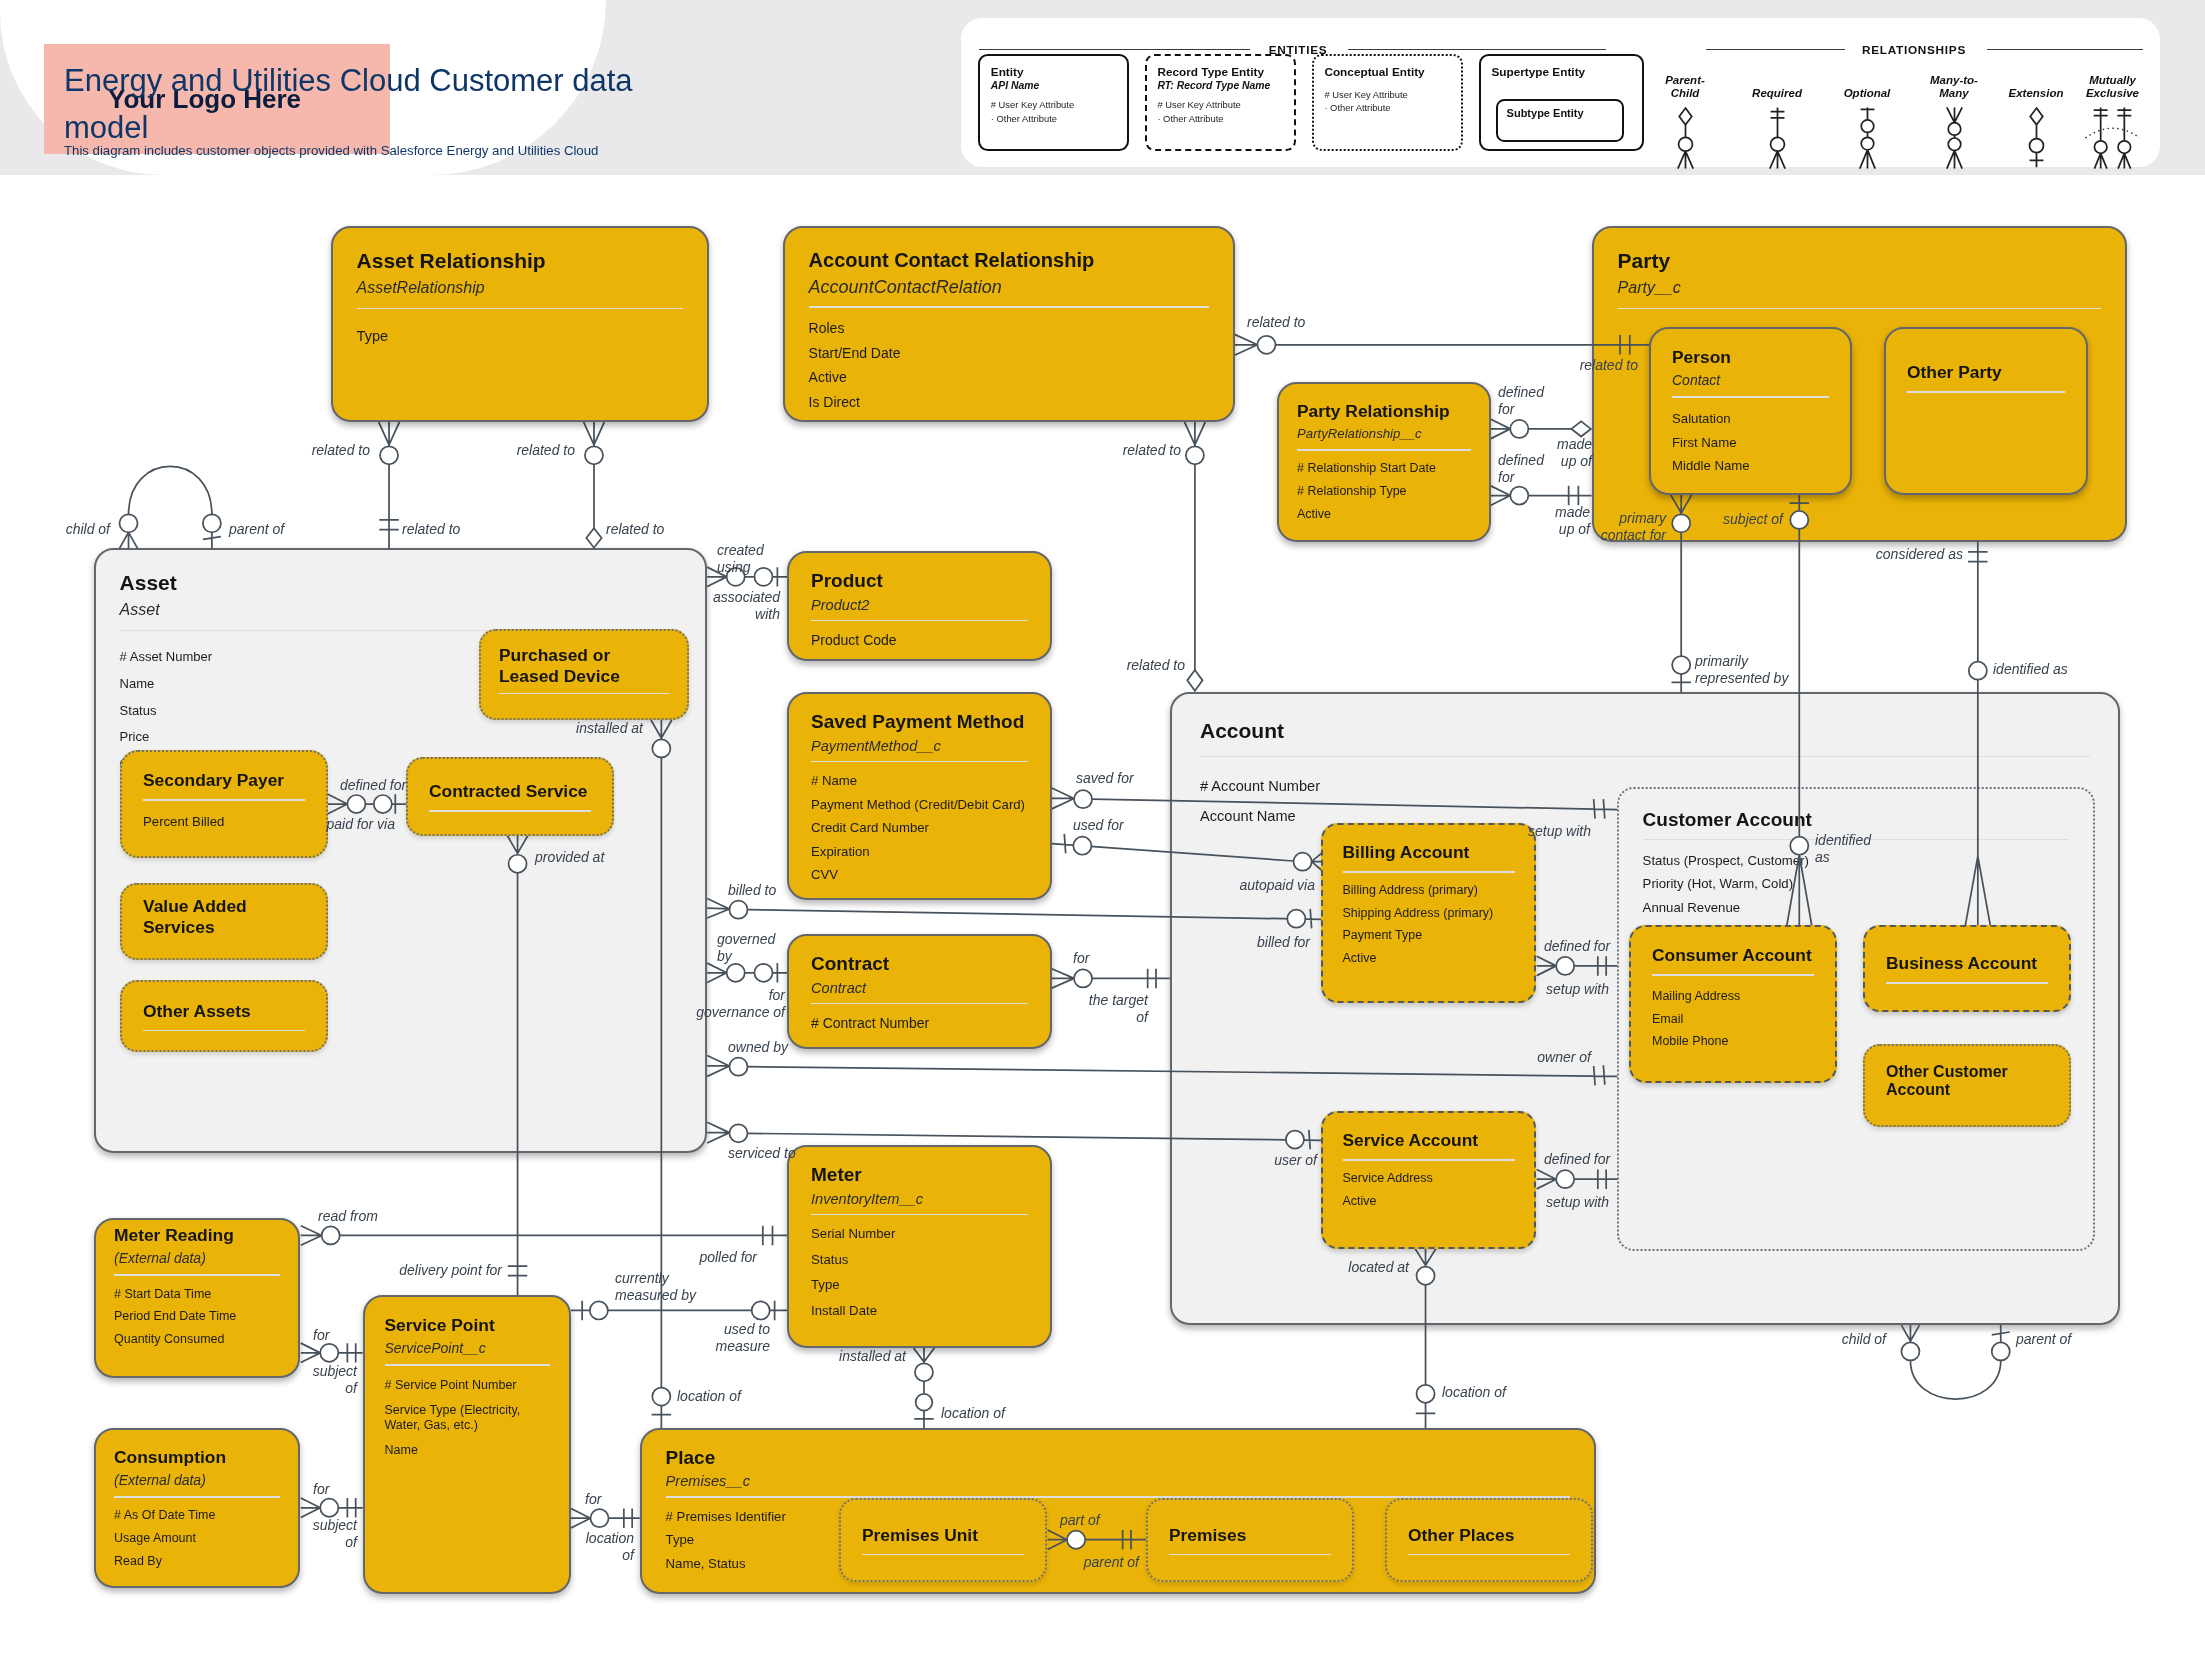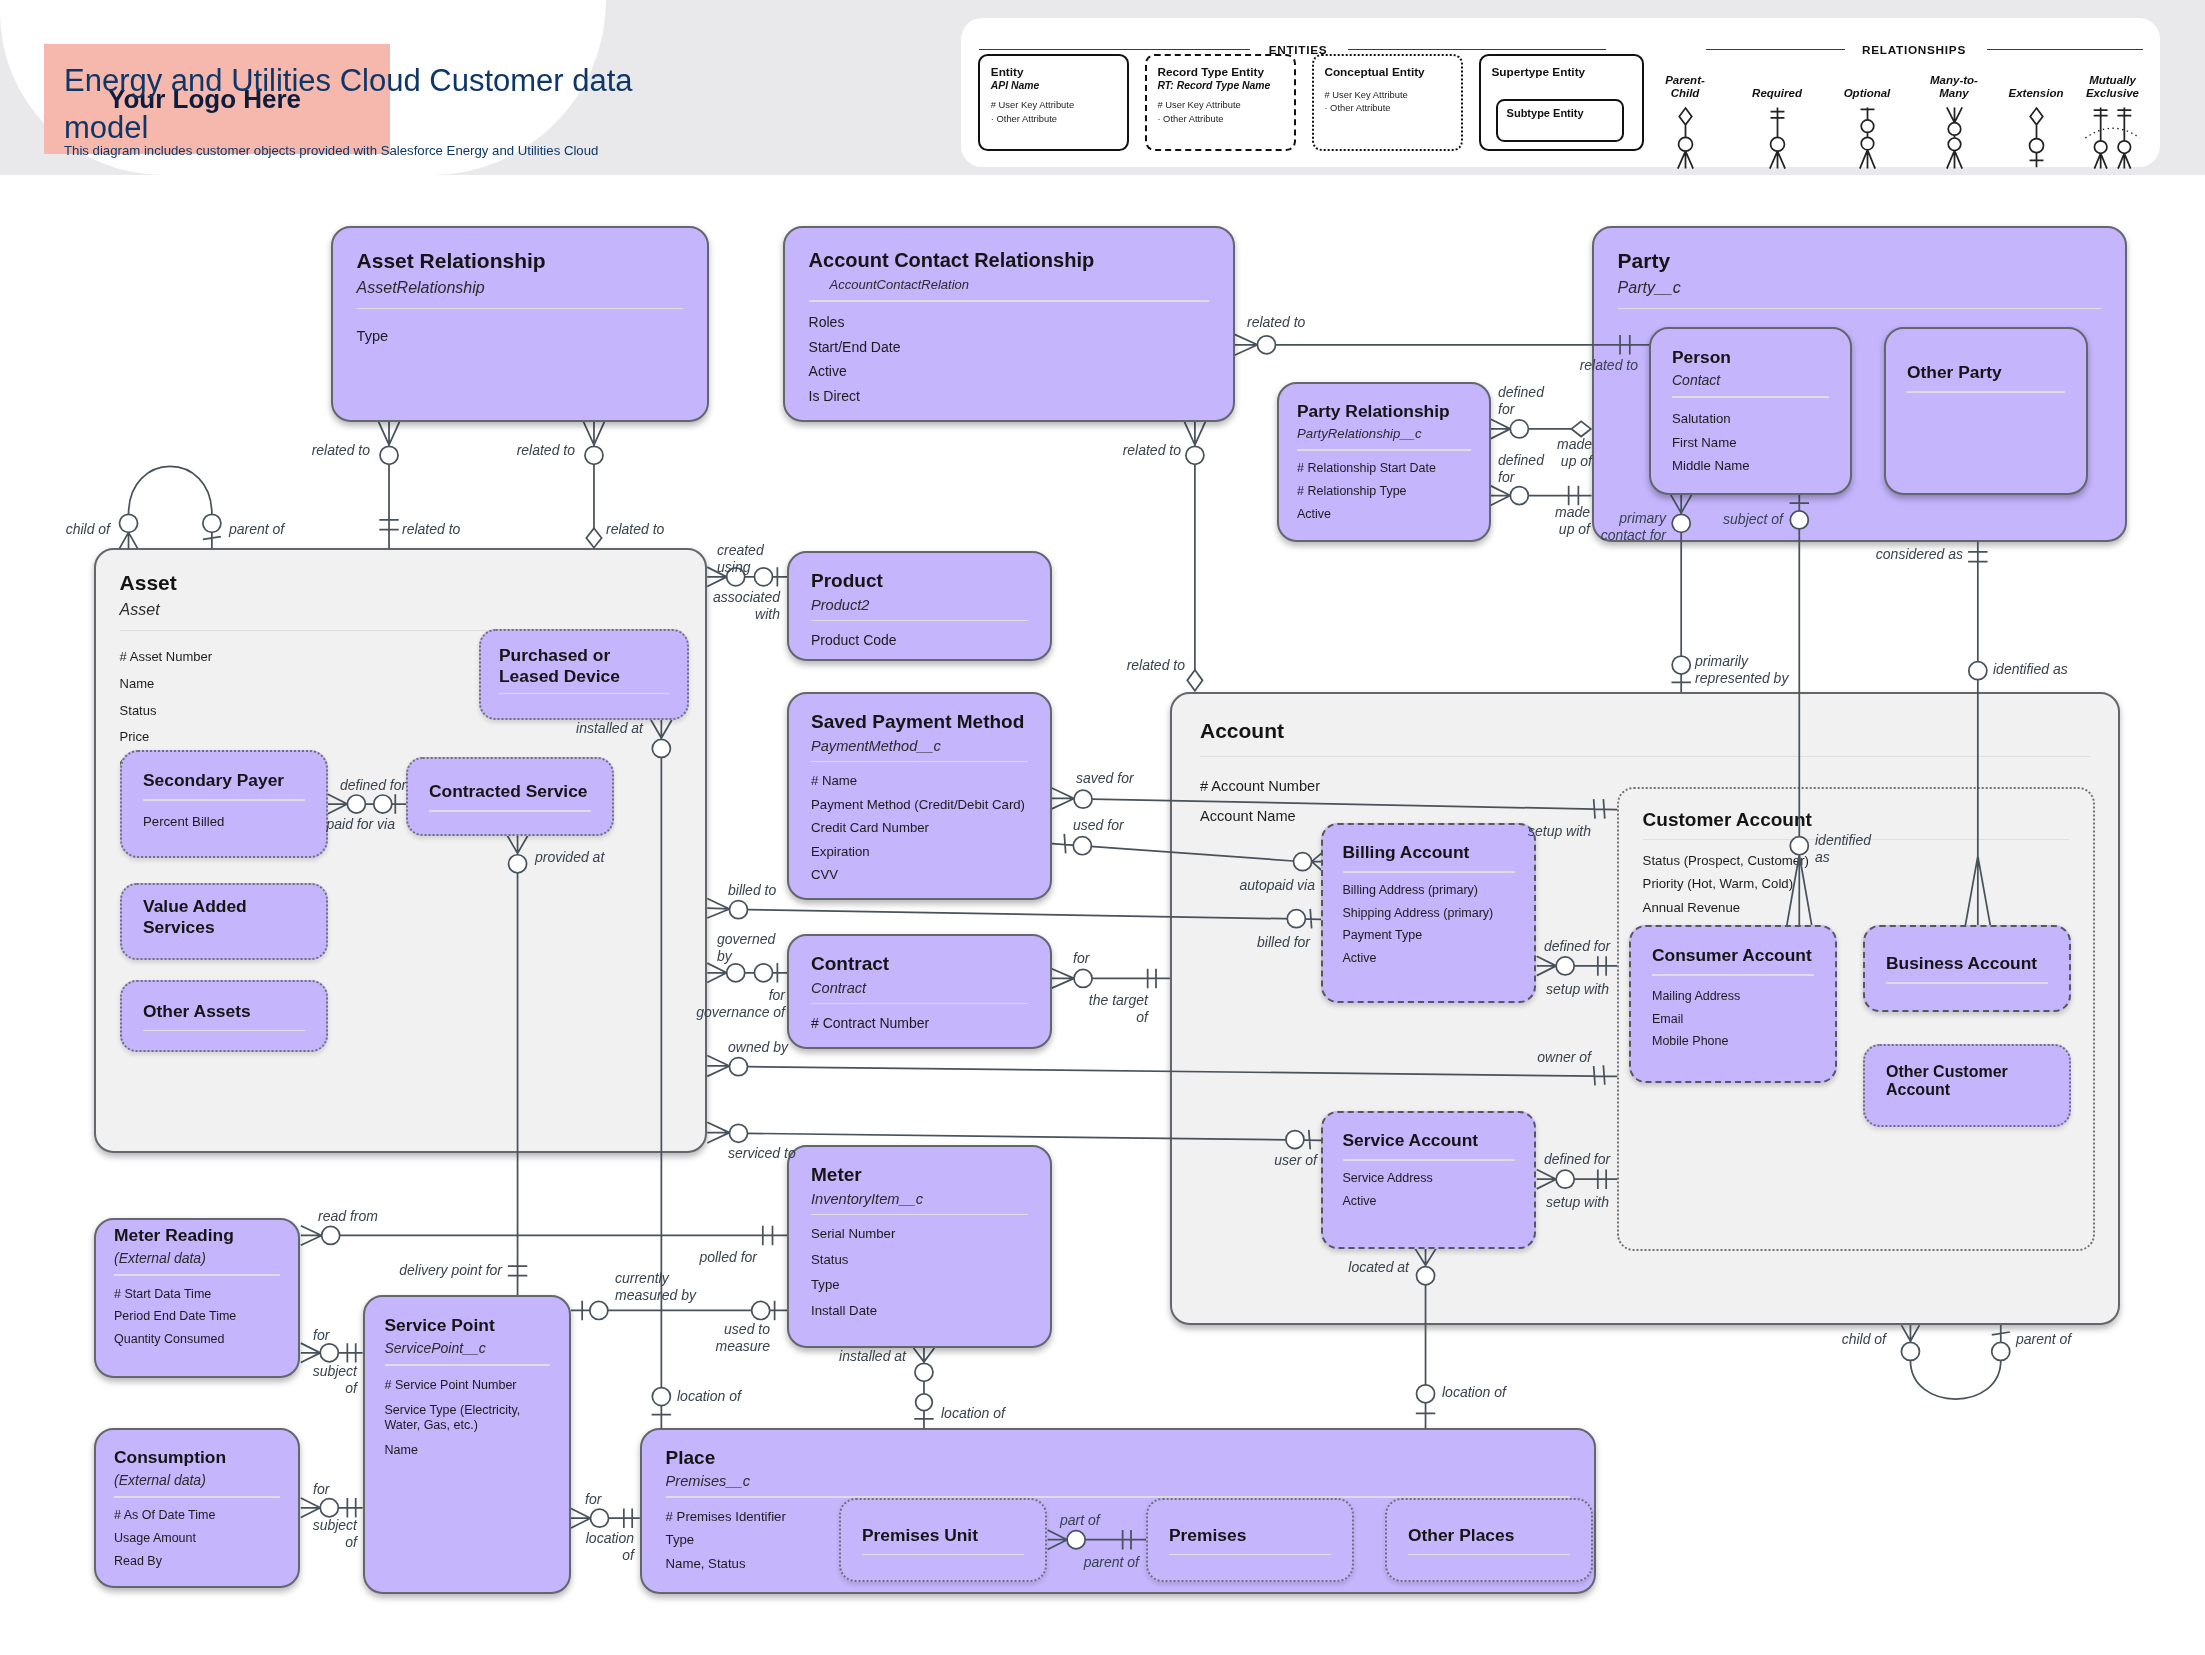--- a/index.html
+++ b/index.html
@@ -25,21 +25,21 @@
   .lg-s{font-weight:bold;font-style:italic;font-size:10.4px;color:#111;margin-top:1.4px;}
   .lg-a{font-size:9.4px;margin-top:7.6px;color:#222;}
   .lg-a div{margin-bottom:2.8px;}
   .lg-sub{position:absolute;left:15.3px;top:43px;width:128px;height:43px;border:2.1px solid #111;border-radius:8.3px;
           box-sizing:border-box;padding:6.3px 8.3px;font-weight:bold;font-size:11px;color:#111;background:#fff;}
   .lg-rel{position:absolute;width:76px;top:42px;text-align:center;}
   .lg-rel .cap{height:40px;display:flex;align-items:flex-end;justify-content:center;
                font-weight:bold;font-style:italic;font-size:11.5px;line-height:1.12;color:#111;white-space:pre-line;}
   .lg-rel svg{margin-top:5.6px;}
   
-  .box{position:absolute;box-sizing:border-box;background:#c4b5fd;border:2.4px solid #63676c;border-radius:19.5px;
+  .box{position:absolute;box-sizing:border-box;background:#eab308;border:2.4px solid #63676c;border-radius:19.5px;
        box-shadow:0 3.5px 6.3px rgba(0,0,0,.28);padding:21px 23.6px;z-index:3;overflow:hidden;}
   .l1{z-index:1;}
   .gray{background:#f1f1f2;}
   .dashed{border:2.8px dashed #54585c;box-shadow:0 2.8px 4.9px rgba(0,0,0,.18);border-radius:16.7px;}
   .dotted{border:2.4px dotted #6d7175;box-shadow:0 2.1px 4.2px rgba(0,0,0,.12);border-radius:16.7px;}
   .flat{box-shadow:none;background:transparent;}
   .bx-t{font-weight:bold;font-size:21px;color:#151515;}
   .bx-s{font-style:italic;font-size:16px;color:#2b2b2b;margin-top:6.3px;}
   .bx-d{height:1.7px;background:#dedede;margin-top:10.4px;}
   .bx-a{margin-top:18px;font-size:14.6px;color:#1c1c1c;}
@@ -355,21 +355,21 @@
     <div class="bx-t">Asset Relationship</div>
     <div class="bx-s">AssetRelationship</div>
     <div class="bx-d"></div>
     <div class="bx-a">
         <div>Type</div>
       </div>
   </div>
 
   <div class="box" style="left:783px;top:226px;width:452px;height:196px;">
     <div class="bx-t" style="font-size:20px;">Account Contact Relationship</div>
-    <div class="bx-s" style="font-size:13px;margin-top:4.9px;margin-left:21px;">AccountContactRelation</div>
+    <div class="bx-s" style="font-size:18px;margin-top:4.9px;">AccountContactRelation</div>
     <div class="bx-d" style="margin-top:8.3px;"></div>
     <div class="bx-a tight" style="margin-top:12.5px;font-size:14px;">
       <div>Roles</div>
       <div>Start/End Date</div>
       <div>Active</div>
       <div>Is Direct</div>
     </div>
   </div>
 
   <div class="box sm" style="left:1649px;top:327px;width:203px;height:168px;">

